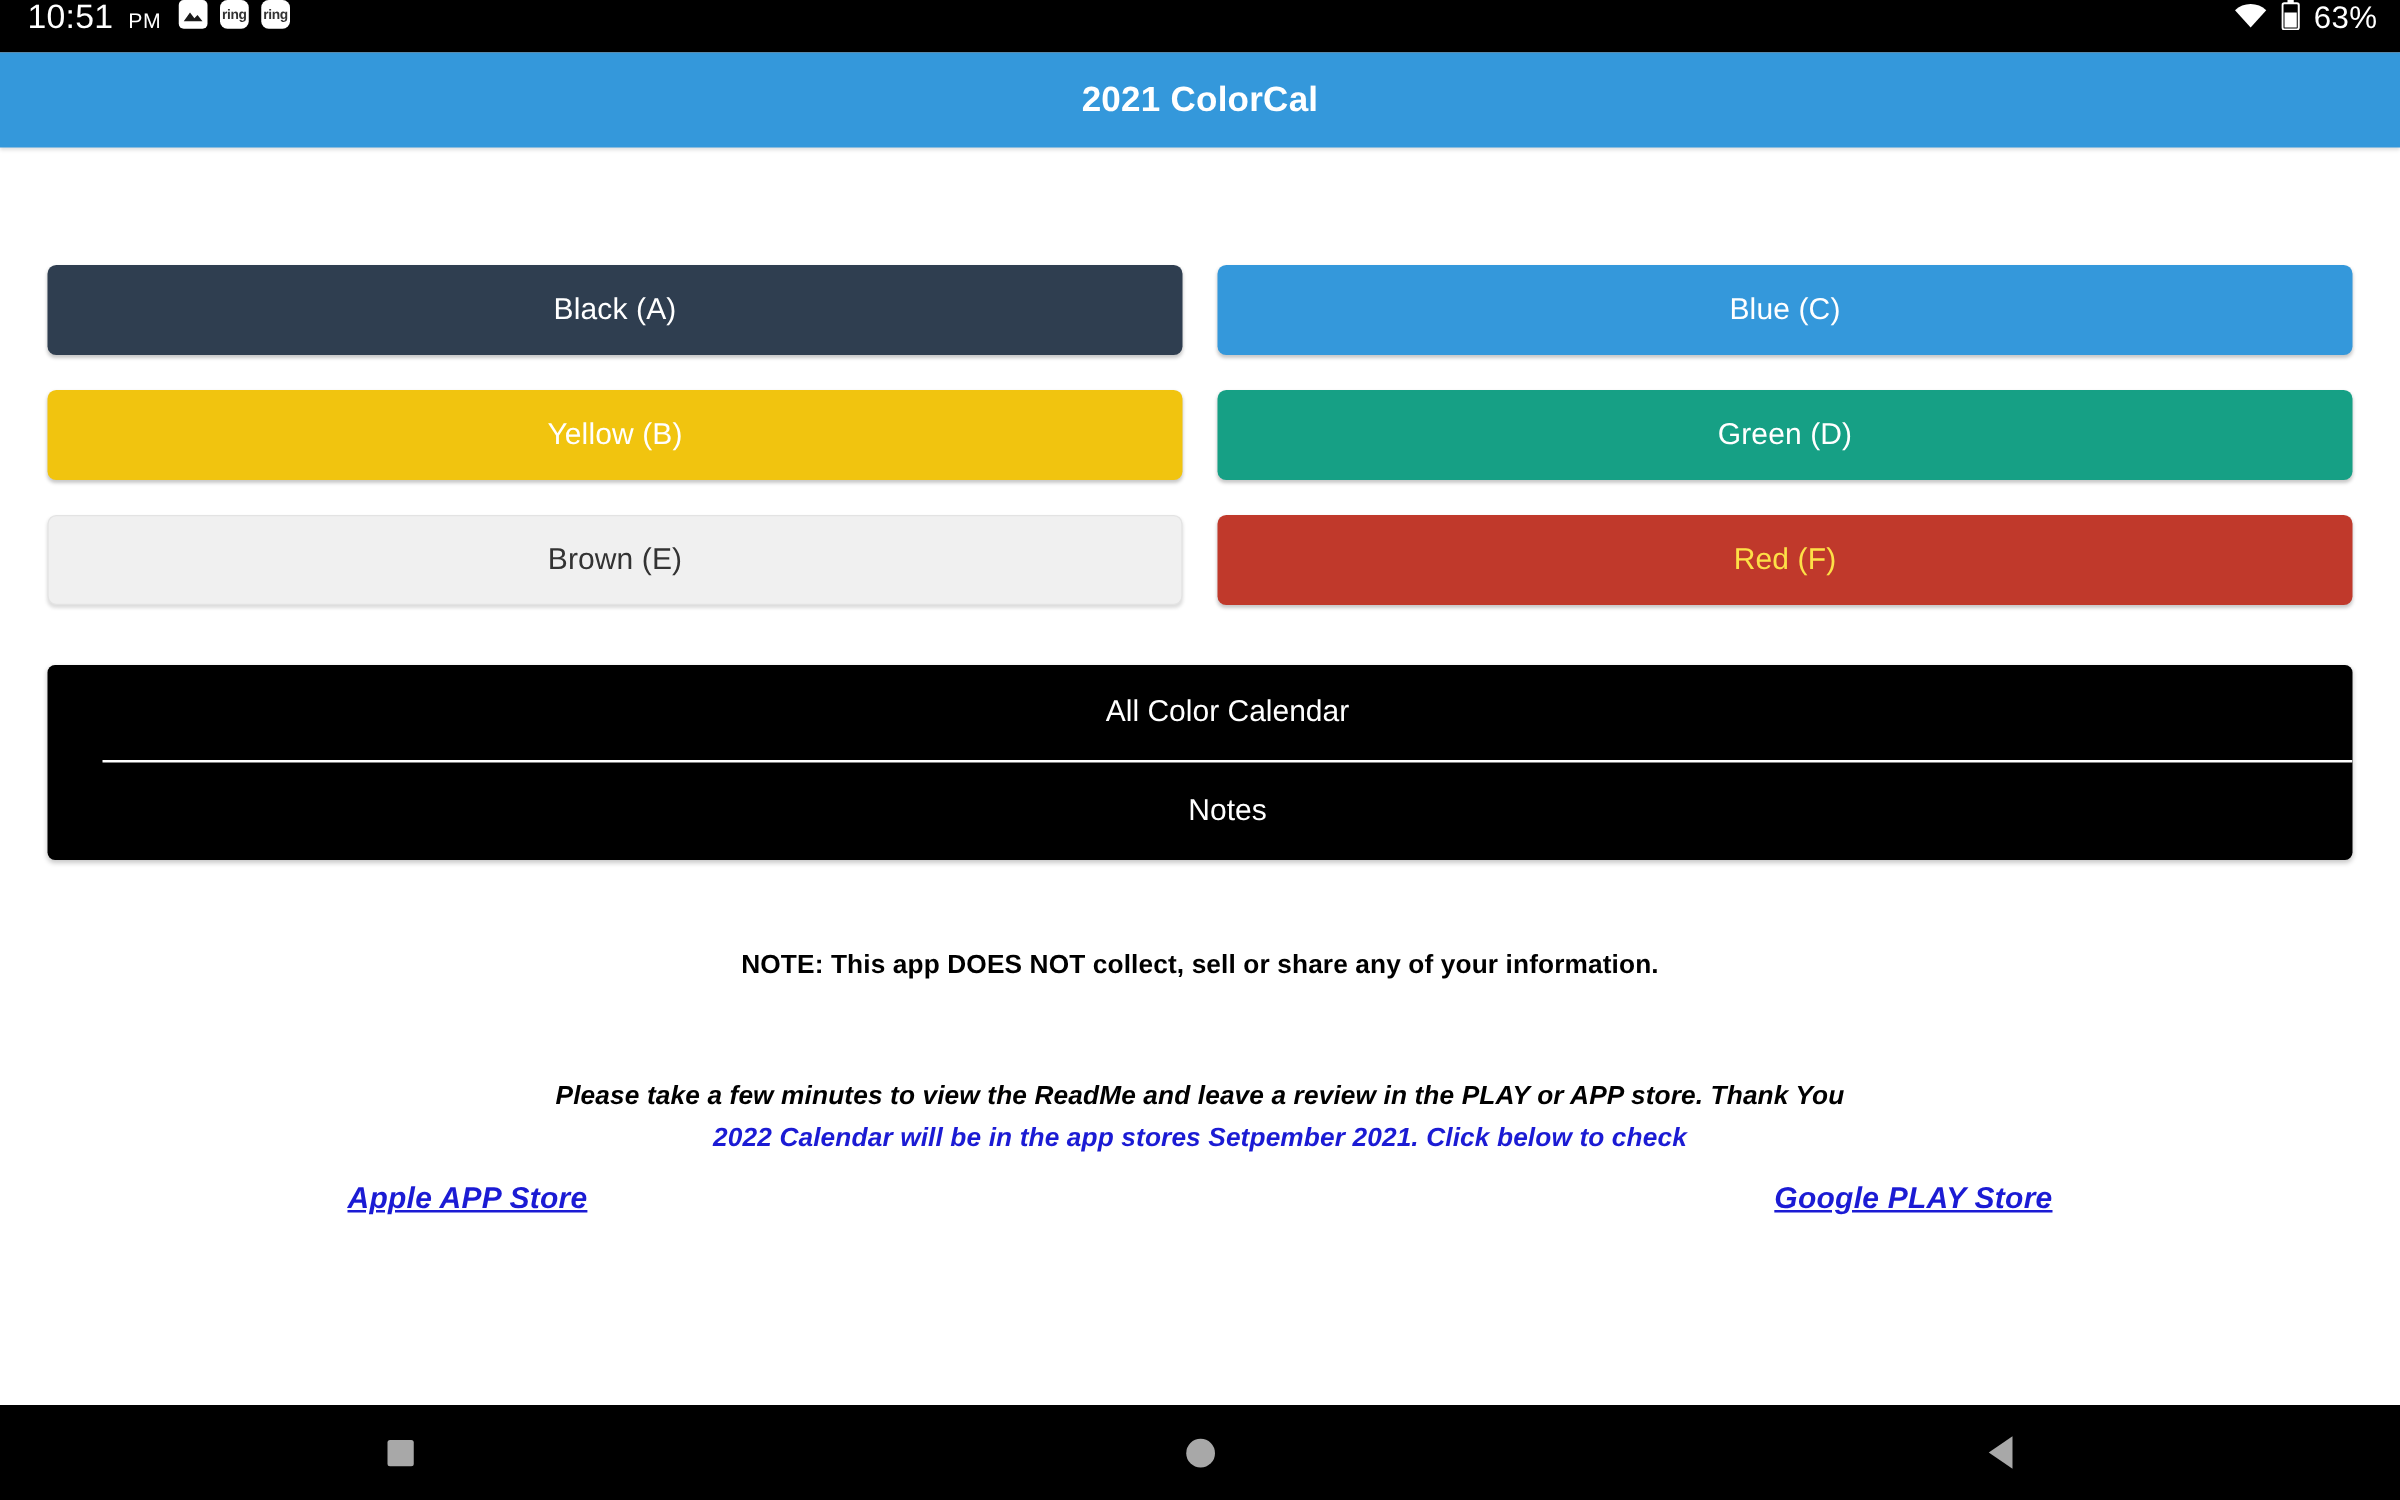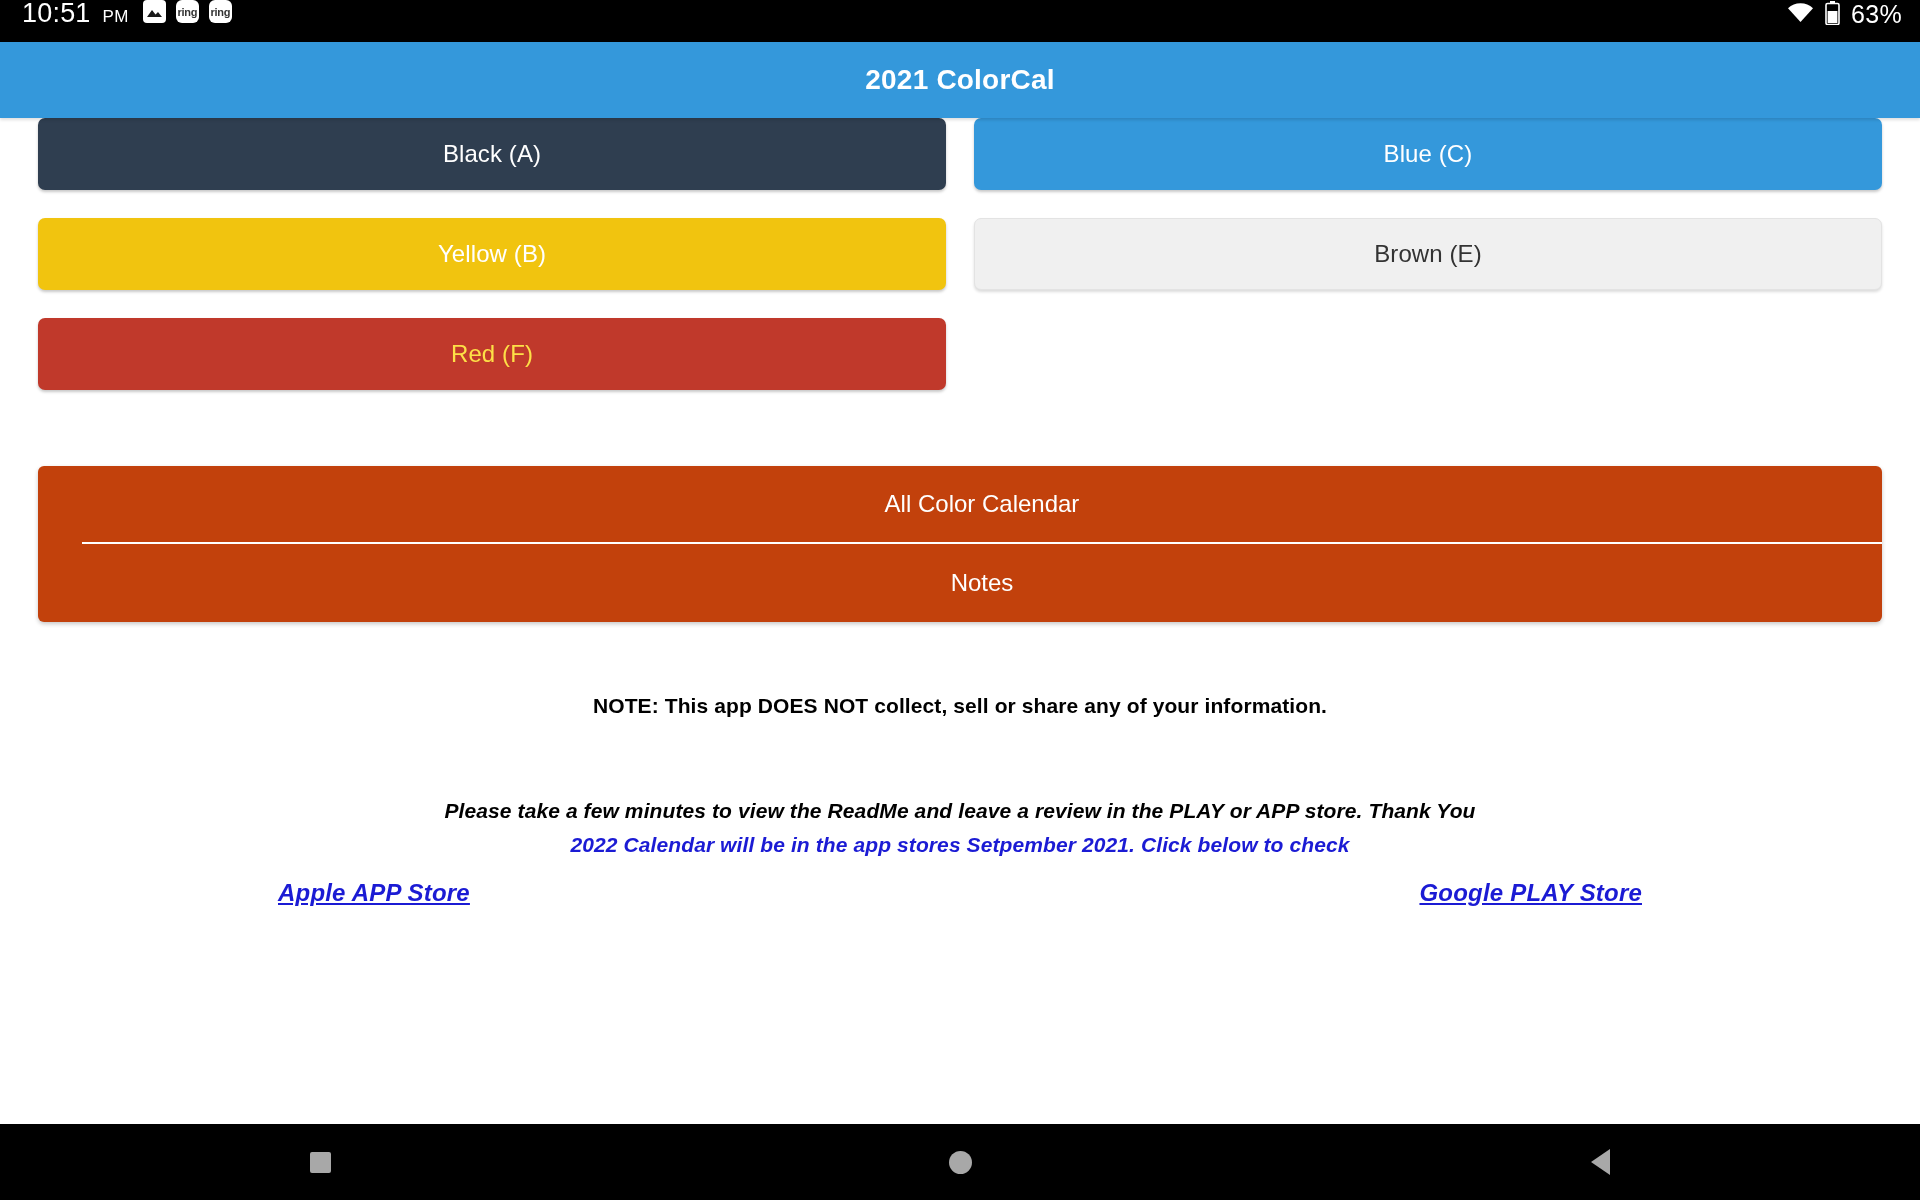--- a/index.html
+++ b/index.html
@@ -76,20 +76,21 @@
 
   
   .content {
     height: 1082px;
     background: #ffffff;
     position: relative;
     padding: 0 38px;
   }
 
   .grid {
+    padding-top: 94px;
     display: grid;
     grid-template-columns: 1fr 1fr;
     column-gap: 28px;
     row-gap: 28px;
   }
 
   .cbtn {
     height: 72px;
     border: none;
     border-radius: 7px;
@@ -103,22 +104,22 @@
     justify-content: center;
   }
   .cbtn.black  { background: #2f3e50; color: #ffffff; }
   .cbtn.yellow { background: #f1c40f; color: #ffffff; }
   .cbtn.blue   { background: #3498db; color: #ffffff; }
   .cbtn.green  { background: #16a085; color: #ffffff; }
   .cbtn.brown  { background: #f0f0f0; color: #333333; box-shadow: 0 2px 3px rgba(0,0,0,0.14); border: 1px solid #e3e3e3; }
   .cbtn.red    { background: #c0392b; color: #fde047; }
 
   .list-card {
-    margin-top: 76px;
-    background: #c2410c;
+    margin-top: 48px;
+    background: #000000;
     border-radius: 6px;
     box-shadow: 0 2px 4px rgba(0,0,0,0.22);
     overflow: hidden;
     padding-left: 44px;
   }
   .list-item {
     height: 78px;
     display: flex;
     align-items: center;
     justify-content: center;
@@ -261,20 +262,21 @@
 <div class="app-bar">
   <span class="app-title">2021 ColorCal</span>
 </div>
 
 <div class="content">
 
   <div class="grid">
     <button class="cbtn black">Black (A)</button>
     <button class="cbtn blue">Blue (C)</button>
     <button class="cbtn yellow">Yellow (B)</button>
+    <button class="cbtn green">Green (D)</button>
     <button class="cbtn brown">Brown (E)</button>
     <button class="cbtn red">Red (F)</button>
   </div>
 
   <div class="list-card">
     <div class="list-item">All Color Calendar</div>
     <div class="list-item">Notes</div>
   </div>
 
   <div class="note-line">NOTE: This app DOES NOT collect, sell or share any of your information.</div>

